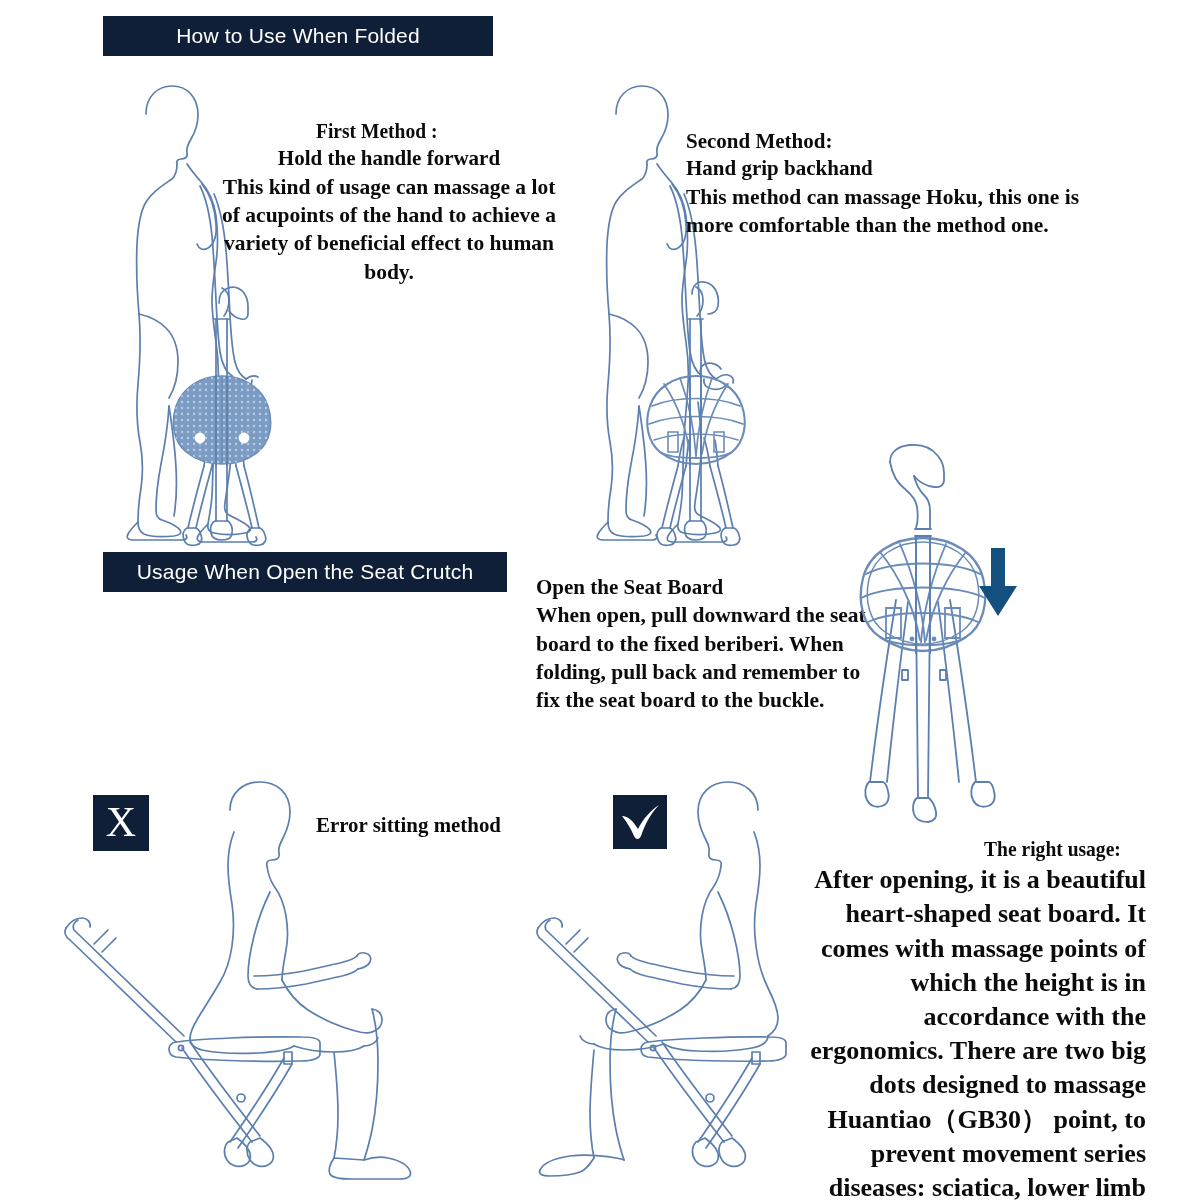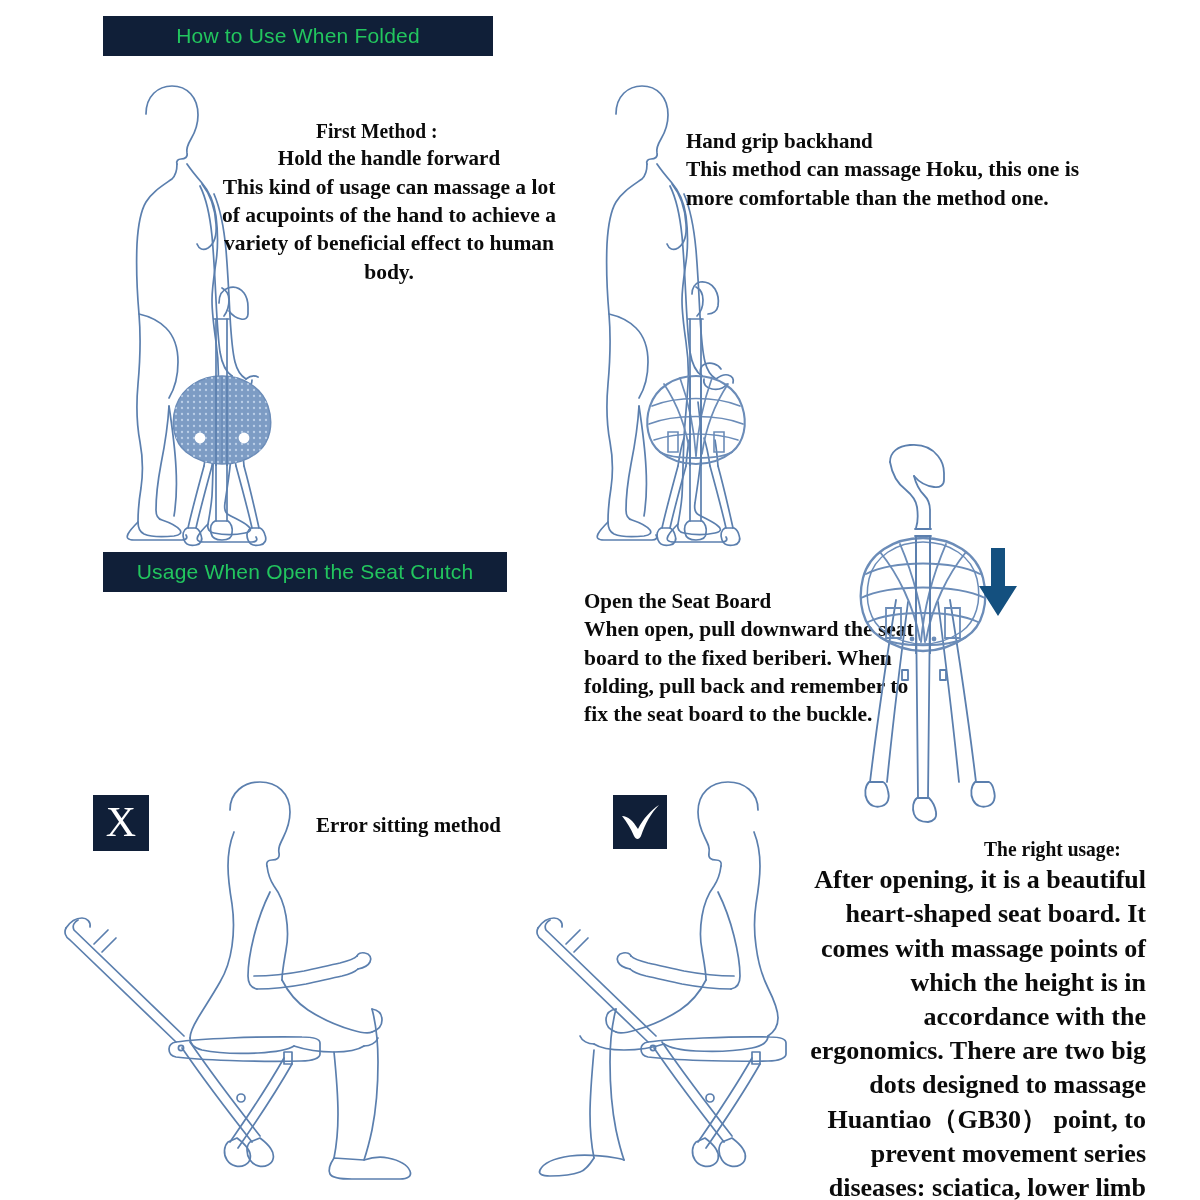--- a/index.html
+++ b/index.html
@@ -11,21 +11,21 @@
     color:#000;
     overflow:hidden;
     position:relative;
   }
   .stage{position:absolute;inset:0;width:1200px;height:1200px;}
 
   
   .banner{
     position:absolute;
     background:#101f38;
-    color:#22c55e;
+    color:#ffffff;
     font-family:"Liberation Sans", sans-serif;
     font-weight:400;
     display:flex;align-items:center;justify-content:center;
     letter-spacing:.2px;
     box-sizing:border-box;
   }
   #banner-folded{left:103px;top:16px;width:390px;height:40px;font-size:21px;}
   #banner-open{left:103px;top:552px;width:404px;height:40px;font-size:21px;}
 
   
@@ -50,21 +50,21 @@
     font-family:"Liberation Serif", serif;
     font-weight:bold;
     font-size:21px;
     line-height:1.30;
     color:#0b0b0b;
     white-space:nowrap;
   }
 
   #txt-first{left:214px;top:118px;width:350px;text-align:center;}
   #txt-second{left:686px;top:128px;width:420px;}
-  #txt-openboard{left:536px;top:588px;width:352px;margin-left:48px;}
+  #txt-openboard{left:536px;top:574px;width:352px;}
   #txt-right-usage{left:786px;top:836px;width:360px;text-align:right;}
   #txt-right-usage .t-body{font-size:26px;line-height:1.315;}
 
   #label-error{
     position:absolute;left:316px;top:812px;
     font-family:"Liberation Serif", serif;
     font-weight:bold;font-size:22px;color:#0b0b0b;
     white-space:nowrap;
     transform:scaleX(.95);transform-origin:left center;
   }
@@ -276,20 +276,21 @@
       <path d="M86 356 L86 376 L96 376 L96 356 Z" stroke-width="1.6"></path>
       <path d="M132 356 L132 376 L142 376 L142 356 Z" stroke-width="1.6"></path>
 
       <path d="M78 376 C90 384 138 384 150 376" stroke-width="1.8"></path>
     </g>
 
     <path d="M108 300 L108 390 M119 300 L119 390" fill="none" stroke="#5b7fae" stroke-width="1.7"></path>
   </svg>
 
   <div class="textblock" id="txt-second">
+    <div class="t-head">Second Method:</div>
     <div class="t-sub">Hand grip backhand</div>
     <div class="t-body">This method can massage Hoku, this one is more comfortable than the method one.</div>
   </div>
 
   <div class="banner" id="banner-open">
     <span>Usage When Open the Seat Crutch</span>
   </div>
 
   <div class="textblock" id="txt-openboard">
     <div class="t-sub">Open the Seat Board</div>

